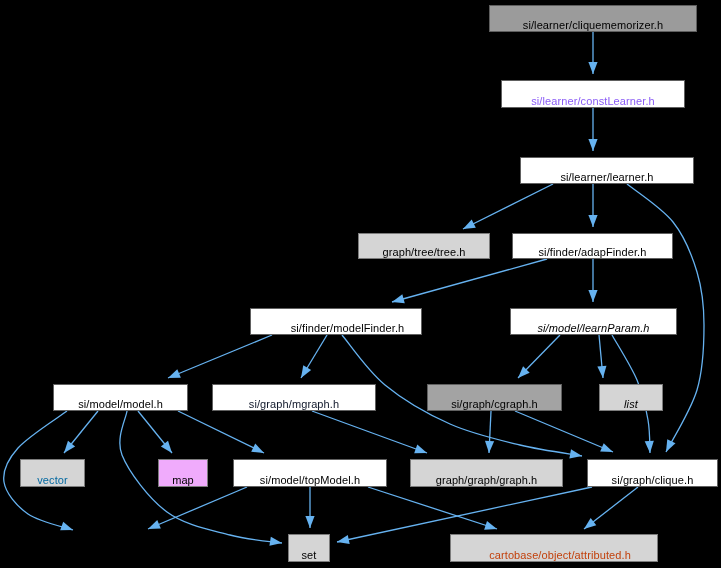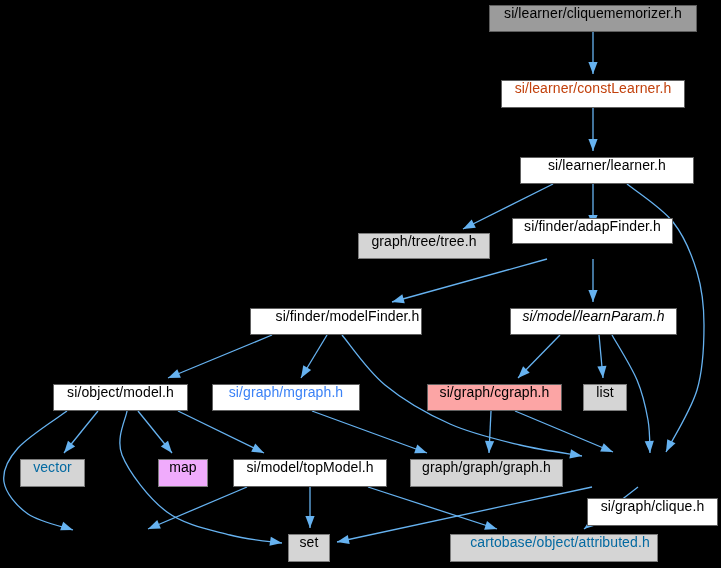--- a/index.html
+++ b/index.html
@@ -17,24 +17,24 @@
   }
   #edges {
     position: absolute;
     left: 0; top: 0;
     width: 721px; height: 568px;
   }
   .node {
     position: absolute;
     box-sizing: border-box;
     display: flex;
-    align-items: flex-start;
+    align-items: flex-end;
     justify-content: center;
     white-space: nowrap;
-    font-size: 14px;
+    font-size: 11px;
     line-height: 1;
     letter-spacing: 0.1px;
   }
   .node.documented { cursor: pointer; }
   .node-label { pointer-events: none; }
 </style>
 </head>
 <body>
 
 <div id="stage" style="background: rgb(0, 0, 0);">
@@ -89,68 +89,68 @@
       <polygon points="497,529 487.01363864047903,520.9109588456316 484.16544700383974,529.6589760153093" fill="#66b2f0"></polygon>
       <path d="M592,487 L337,542" fill="none" stroke="#66b2f0" stroke-width="1.3"></path>
       <polygon points="337,542 349.700106741352,543.9665423357421 347.7603983166239,534.9733487301846" fill="#66b2f0"></polygon>
       <path d="M638,487 L584,529" fill="none" stroke="#66b2f0" stroke-width="1.3"></path>
       <polygon points="584,529 596.2963534306846,525.2637328377521 590.6480997863473,518.0016924378899" fill="#66b2f0"></polygon>
     </svg>
   <div id="nodes">
       <div class="node current" style="left: 489px; top: 5px; width: 208px; height: 27px; background: rgb(155, 155, 155); border: 1.5px solid rgb(94, 94, 94); color: rgb(0, 0, 0);">
         <span class="node-label">si/learner/cliquememorizer.h</span>
       </div>
-      <div class="node documented" style="left: 501px; top: 80px; width: 184px; height: 28px; background: rgb(255, 255, 255); border: 1.5px solid rgb(96, 96, 96); color: #c2410c;">
+      <div class="node documented" style="left: 501px; top: 80px; width: 184px; height: 28px; background: rgb(255, 255, 255); border: 1.5px solid rgb(96, 96, 96); color: #8b5cf6;">
         <span class="node-label">si/learner/constLearner.h</span>
       </div>
       <div class="node documented" style="left: 520px; top: 157px; width: 174px; height: 27px; background: rgb(255, 255, 255); border: 1.5px solid rgb(96, 96, 96); color: rgb(0, 0, 0);">
         <span class="node-label">si/learner/learner.h</span>
       </div>
       <div class="node external" style="left: 358px; top: 233px; width: 132px; height: 26px; background: rgb(213, 213, 213); border: 1.5px solid rgb(124, 124, 124); color: rgb(0, 0, 0);">
         <span class="node-label">graph/tree/tree.h</span>
       </div>
-      <div class="node documented" style="left: 512px; top: 218px; width: 161px; height: 26px; background: rgb(255, 255, 255); border: 1.5px solid rgb(96, 96, 96); color: rgb(0, 0, 0);">
+      <div class="node documented" style="left: 512px; top: 233px; width: 161px; height: 26px; background: rgb(255, 255, 255); border: 1.5px solid rgb(96, 96, 96); color: rgb(0, 0, 0);">
         <span class="node-label">si/finder/adapFinder.h</span>
       </div>
       <div class="node documented" style="left: 250px; top: 308px; width: 172px; height: 27px; background: rgb(255, 255, 255); border: 1.5px solid rgb(96, 96, 96); color: rgb(0, 0, 0); padding-left: 23px;">
         <span class="node-label">si/finder/modelFinder.h</span>
       </div>
       <div class="node documented" style="left: 510px; top: 308px; width: 167px; height: 27px; background: rgb(255, 255, 255); border: 1.5px solid rgb(96, 96, 96); color: rgb(0, 0, 0); font-style: italic;">
         <span class="node-label">si/model/learnParam.h</span>
       </div>
       <div class="node documented" style="left: 53px; top: 384px; width: 135px; height: 27px; background: rgb(255, 255, 255); border: 1.5px solid rgb(96, 96, 96); color: rgb(0, 0, 0);">
-        <span class="node-label">si/object/model.h</span>
+        <span class="node-label">si/model/model.h</span>
       </div>
-      <div class="node documented" style="left: 212px; top: 384px; width: 148px; height: 27px; background: rgb(255, 255, 255); border: 1.5px solid rgb(96, 96, 96); color: #3b82f6;">
+      <div class="node documented" style="left: 212px; top: 384px; width: 164px; height: 27px; background: rgb(255, 255, 255); border: 1.5px solid rgb(96, 96, 96); color: #0f172a;">
         <span class="node-label">si/graph/mgraph.h</span>
       </div>
-      <div class="node documented" style="left: 427px; top: 384px; width: 135px; height: 27px; background: #fca5a5; border: 1.5px solid rgb(96, 96, 96); color: rgb(0, 0, 0);">
+      <div class="node documented" style="left: 427px; top: 384px; width: 135px; height: 27px; background: #a3a3a3; border: 1.5px solid rgb(96, 96, 96); color: rgb(0, 0, 0);">
         <span class="node-label">si/graph/cgraph.h</span>
       </div>
-      <div class="node external" style="left: 583px; top: 384px; width: 44px; height: 27px; background: rgb(213, 213, 213); border: 1.5px solid rgb(124, 124, 124); color: rgb(0, 0, 0);">
+      <div class="node external" style="left: 599px; top: 384px; width: 64px; height: 27px; background: rgb(213, 213, 213); border: 1.5px solid rgb(124, 124, 124); color: rgb(0, 0, 0); font-style: italic;">
         <span class="node-label">list</span>
       </div>
       <div class="node external" style="left: 20px; top: 459px; width: 65px; height: 28px; background: rgb(213, 213, 213); border: 1.5px solid rgb(124, 124, 124); color: #0369a1;">
         <span class="node-label">vector</span>
       </div>
       <div class="node external" style="left: 158px; top: 459px; width: 50px; height: 28px; background: #f0abfc; border: 1.5px solid rgb(124, 124, 124); color: rgb(0, 0, 0);">
         <span class="node-label">map</span>
       </div>
       <div class="node documented" style="left: 233px; top: 459px; width: 154px; height: 28px; background: rgb(255, 255, 255); border: 1.5px solid rgb(96, 96, 96); color: rgb(0, 0, 0);">
         <span class="node-label">si/model/topModel.h</span>
       </div>
       <div class="node external" style="left: 410px; top: 459px; width: 153px; height: 28px; background: rgb(213, 213, 213); border: 1.5px solid rgb(124, 124, 124); color: rgb(0, 0, 0);">
         <span class="node-label">graph/graph/graph.h</span>
       </div>
-      <div class="node documented" style="left: 587px; top: 459px; width: 131px; height: 28px; background: rgb(255, 255, 255); border: 1.5px solid rgb(96, 96, 96); color: rgb(0, 0, 0); margin-top: 39px;">
+      <div class="node documented" style="left: 587px; top: 459px; width: 131px; height: 28px; background: rgb(255, 255, 255); border: 1.5px solid rgb(96, 96, 96); color: rgb(0, 0, 0);">
         <span class="node-label">si/graph/clique.h</span>
       </div>
       <div class="node external" style="left: 82px; top: 534px; width: 60px; height: 28px; background: rgb(213, 213, 213); border: 1.5px solid rgb(124, 124, 124); color: rgb(0, 0, 0); margin-top: 36px;">
         <span class="node-label">string</span>
       </div>
       <div class="node external" style="left: 288px; top: 534px; width: 42px; height: 28px; background: rgb(213, 213, 213); border: 1.5px solid rgb(124, 124, 124); color: rgb(0, 0, 0);">
         <span class="node-label">set</span>
       </div>
-      <div class="node external" style="left: 450px; top: 534px; width: 208px; height: 28px; background: rgb(213, 213, 213); border: 1.5px solid rgb(124, 124, 124); color: #0369a1; padding-left: 12px;">
+      <div class="node external" style="left: 450px; top: 534px; width: 208px; height: 28px; background: rgb(213, 213, 213); border: 1.5px solid rgb(124, 124, 124); color: #c2410c; padding-left: 12px;">
         <span class="node-label">cartobase/object/attributed.h</span>
       </div>
     </div>
 </div>
 
 </body></html>

